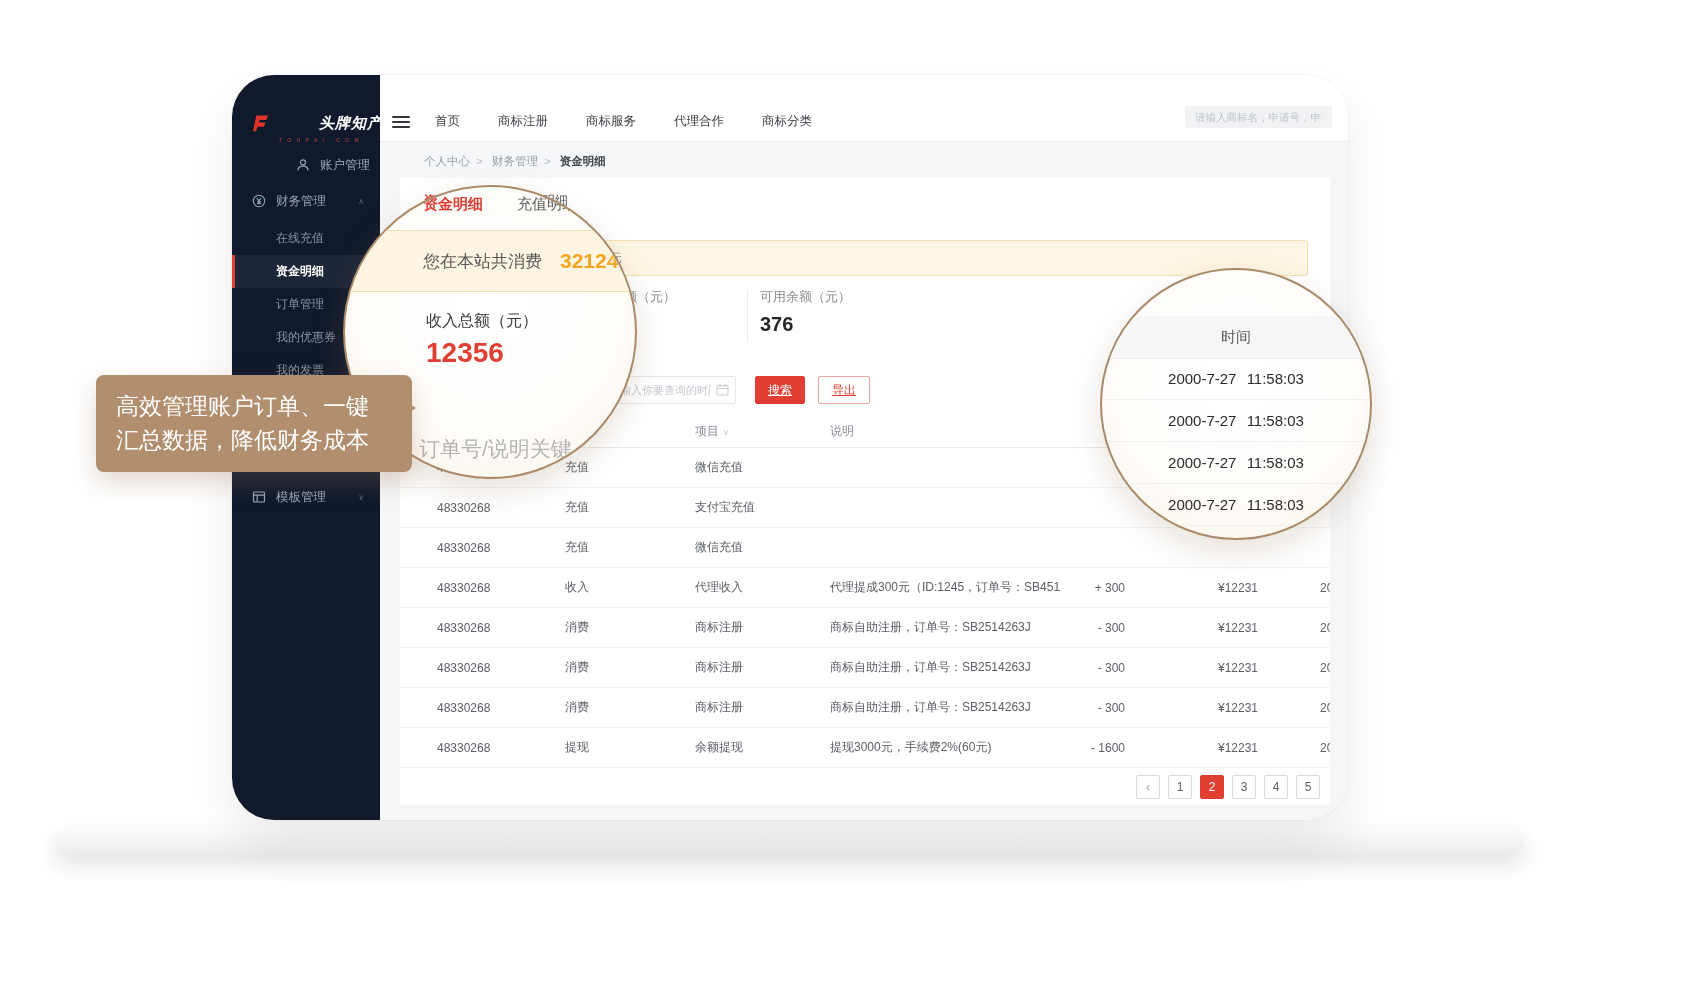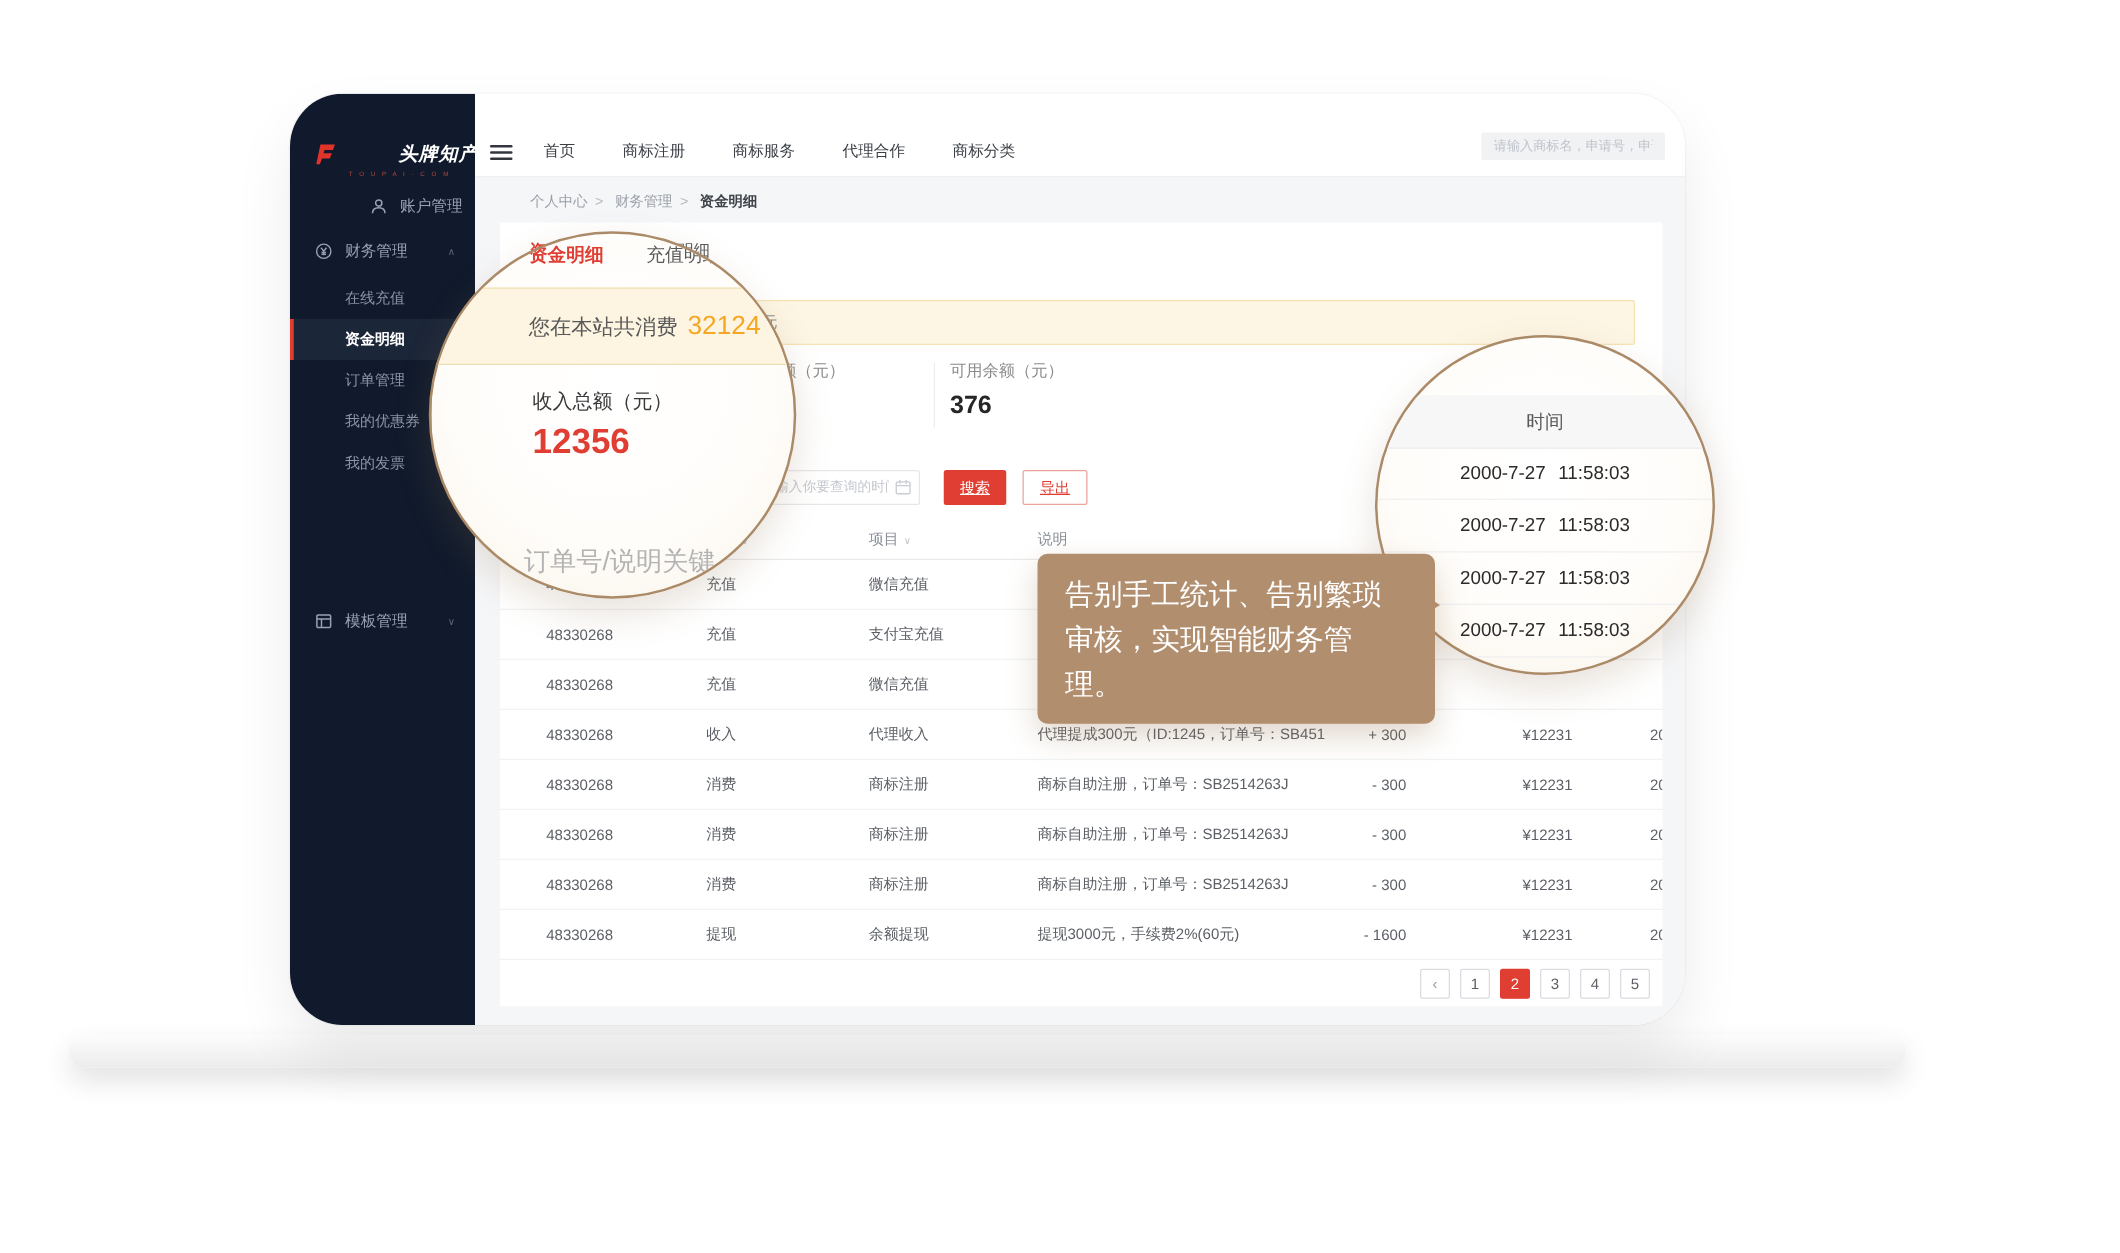--- a/index.html
+++ b/index.html
@@ -91,21 +91,21 @@
   .circle{position:absolute;border-radius:50%;border:2px solid #ab8a68;overflow:hidden;z-index:5;
           background:radial-gradient(circle at 50% 42%,#ffffff 0%,#fffdfa 58%,#fbf6ee 82%,#f1e8d8 100%);
           box-shadow:0 12px 30px rgba(140,110,75,.20);}
   .circle1{left:343px;top:185px;width:290px;height:290px;}
   .c1-tabs{position:absolute;left:78px;top:8px;display:flex;gap:34px;font-size:15px;white-space:nowrap;}
   .c1-tab1{color:#e03e33;font-weight:bold;}
   .c1-tab2{color:#595959;}
   .c1-band{position:absolute;left:-10px;top:43px;width:320px;height:62px;background:#fdf5e1;
            border-top:1px solid #eedfb2;border-bottom:1px solid #eedfb2;display:flex;align-items:center;padding-left:88px;box-sizing:border-box;white-space:nowrap;}
   .c1-band .pre{font-size:17px;color:#595959;}
-  .c1-band .amt{font-size:21px;font-weight:normal;color:#f5a623;margin-left:8px;}
+  .c1-band .amt{font-size:21px;font-weight:bold;color:#f5a623;margin-left:18px;}
   .c1-stat-label{position:absolute;left:81px;top:124px;font-size:16px;color:#3a3a3a;white-space:nowrap;}
   .c1-stat-value{position:absolute;left:81px;top:150px;font-size:28px;font-weight:bold;color:#e03e33;}
   .c1-kw{position:absolute;left:74px;top:248px;font-size:21px;color:#b3b3b3;white-space:nowrap;}
   .circle2{left:1100px;top:268px;width:268px;height:268px;}
   .c2-head{position:absolute;left:0;top:46px;width:100%;height:42px;background:#f7f7f8;border-bottom:1px solid #ececee;
            display:flex;align-items:center;justify-content:center;font-size:15px;color:#595959;}
   .c2-rows{position:absolute;left:0;top:88px;width:100%;}
   .c2-row{height:41px;display:flex;align-items:center;justify-content:center;font-size:15px;color:#2b2b2b;
           border-bottom:1px solid #f0f0f1;word-spacing:6px;white-space:nowrap;}
   
@@ -393,22 +393,21 @@
     <div class="c2-rows">
 
     <div class="c2-row">2000-7-27 11:58:03</div>
         <div class="c2-row">2000-7-27 11:58:03</div>
         <div class="c2-row">2000-7-27 11:58:03</div>
         <div class="c2-row">2000-7-27 11:58:03</div>
         <div class="c2-row">2000-7-27 11:58:03</div>
       </div>
   </div>
 
-
-  <div class="tip tip2">
+  <div class="tip tip1">
     <div class="arrow"></div>
 
-  <div class="tip-line">告别手工统计、告别繁琐</div>
-      <div class="tip-line">审核，实现智能财务管</div>
-      <div class="tip-line">理。</div>
-    </div>
+  <div class="tip-line">高效管理账户订单、一键</div>
+      <div class="tip-line">汇总数据，降低财务成本</div>
+    </div>
+
 
 </div>
 
 </body></html>

